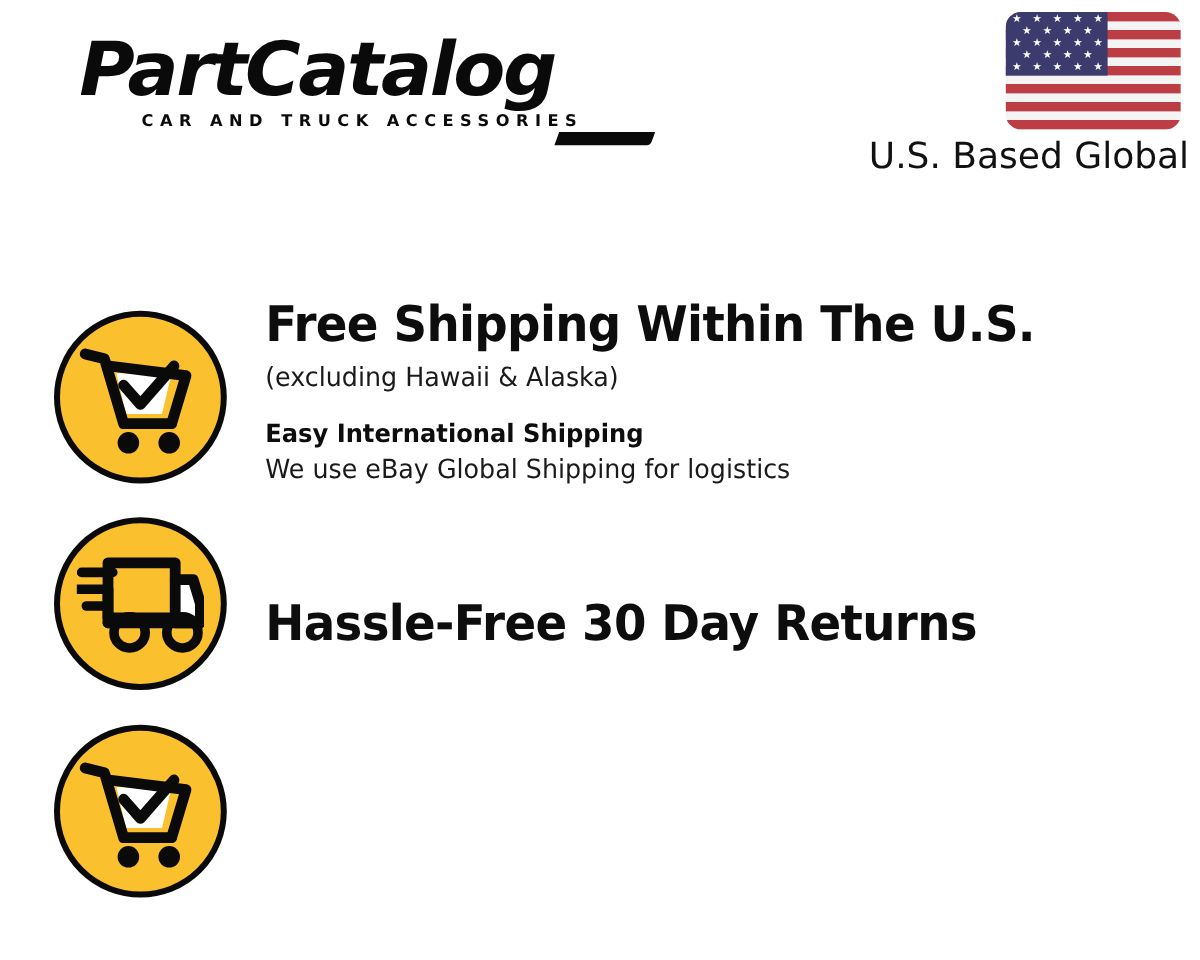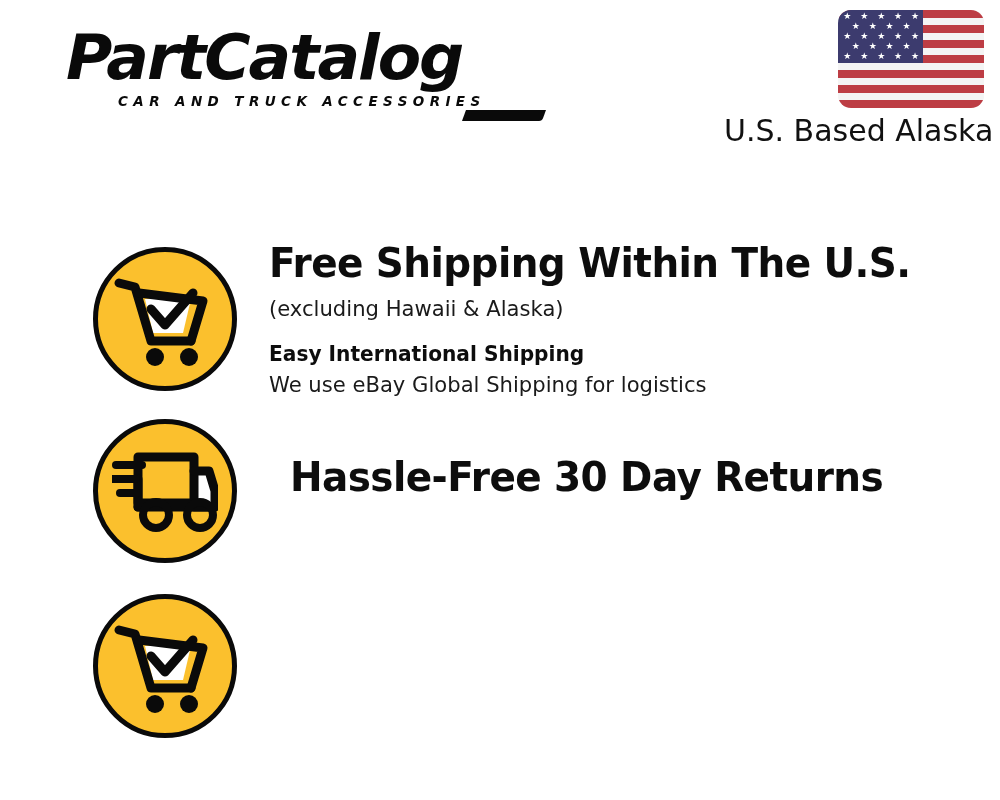--- a/index.html
+++ b/index.html
@@ -36,21 +36,20 @@
     line-height: 68px;
     letter-spacing: -2px;
     color: #0a0a0a;
     white-space: nowrap;
     transform: scaleX(1.02);
     transform-origin: left center;
   }
   .brand-tagline {
     font-family: "DejaVu Sans", sans-serif;
     font-weight: bold;
-    font-style: italic;
     font-size: 13.5px;
     letter-spacing: 5.4px;
     color: #0a0a0a;
     white-space: nowrap;
     margin-top: 1px;
     margin-left: 52px;
   }
   .brand-underline {
     position: absolute;
     left: 398px;
@@ -117,25 +116,24 @@
   
   .features {
     position: absolute;
     left: 0;
     top: 238px;
     width: 1000px;
   }
   .feature-row {
     position: relative;
     display: flex;
-    align-items: flex-start;
-    padding-left: 48px;
+    align-items: center;
   }
   .feature-row.row-1 { height: 176px; }
-  .feature-row.row-2 { height: 172px; gap: 21px; }
+  .feature-row.row-2 { height: 172px; }
   .feature-row.row-3 { height: 172px; }
 
   .icon-badge {
     position: relative;
     flex: 0 0 auto;
     width: 144px;
     height: 144px;
     margin-left: 45px;
     border-radius: 50%;
     background: #fbc02d;
@@ -247,21 +245,21 @@
         <span class="star" style="left:41%;top:69%">★</span>
         <span class="star" style="left:61%;top:69%">★</span>
         <span class="star" style="left:81%;top:69%">★</span>
         <span class="star" style="left:11%;top:88%">★</span>
         <span class="star" style="left:31%;top:88%">★</span>
         <span class="star" style="left:51%;top:88%">★</span>
         <span class="star" style="left:71%;top:88%">★</span>
         <span class="star" style="left:91%;top:88%">★</span>
       </div>
     </div>
-    <div class="seller-label">U.S. Based Alaska</div>
+    <div class="seller-label">U.S. Based Global</div>
   </div>
 
   <div class="features">
 
     <div class="feature-row row-1">
       <div class="icon-badge">
         <svg width="104" height="96" viewBox="0 0 104 96" aria-hidden="true">
           <polygon points="32,28 78,28 70,62 40,62" fill="#ffffff"></polygon>
           <path d="M6 12 L22 16 L38 70 L78 70" fill="none" stroke="#0a0a0a" stroke-width="9" stroke-linecap="round" stroke-linejoin="round"></path>
           <path d="M78 70 L90 30 L26 22" fill="none" stroke="#0a0a0a" stroke-width="9" stroke-linecap="round" stroke-linejoin="round"></path>

